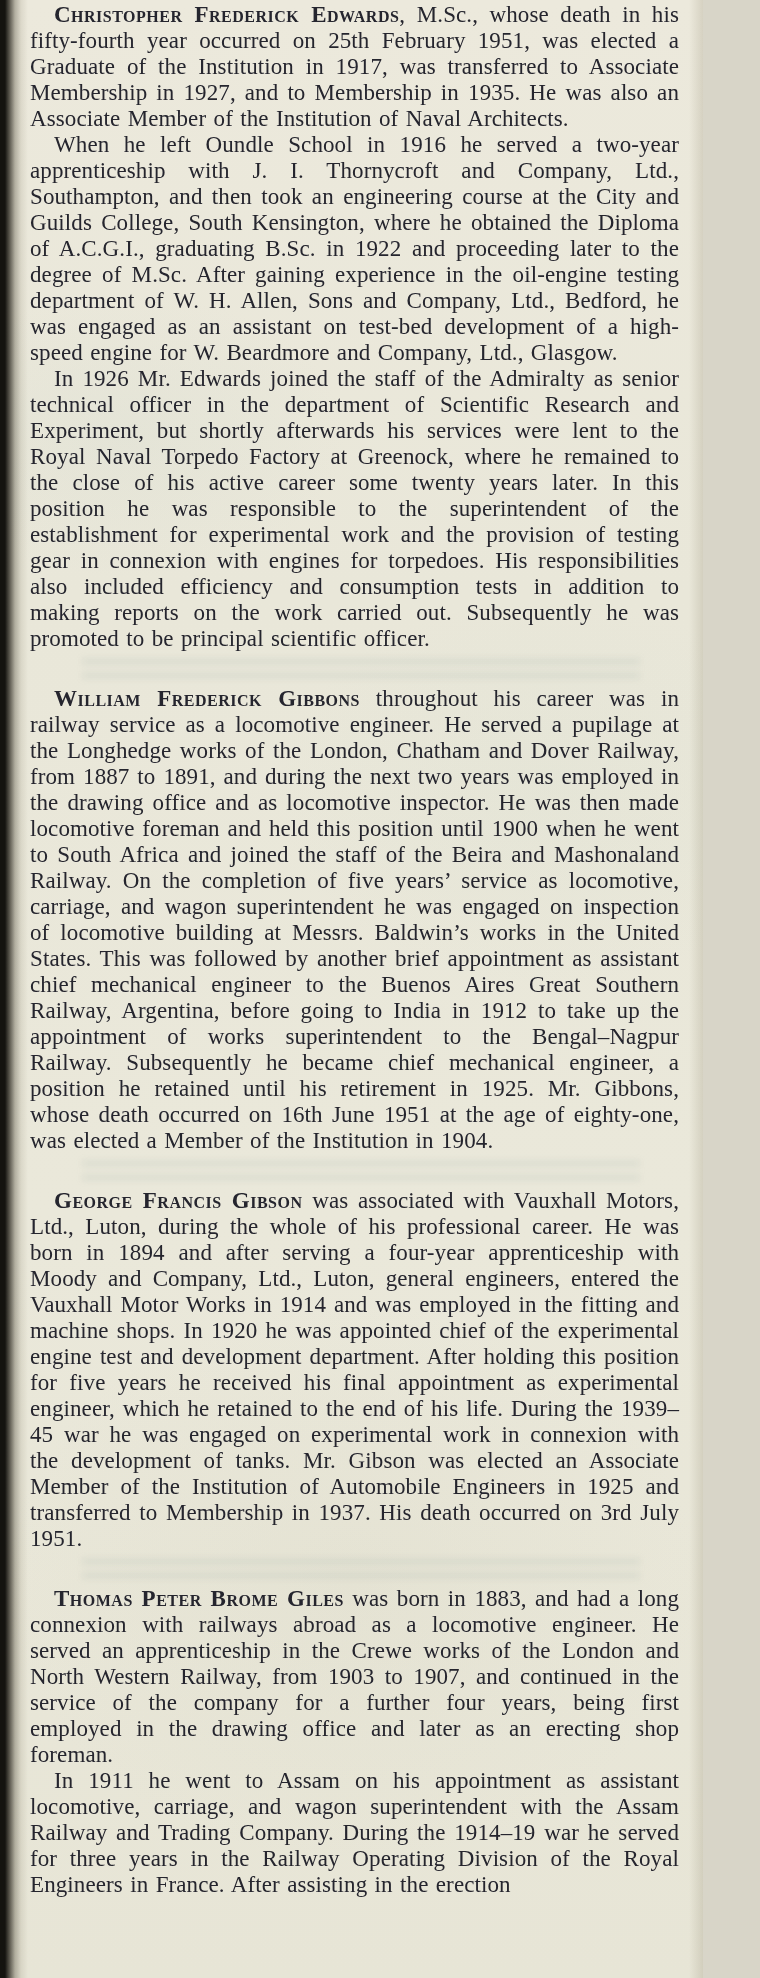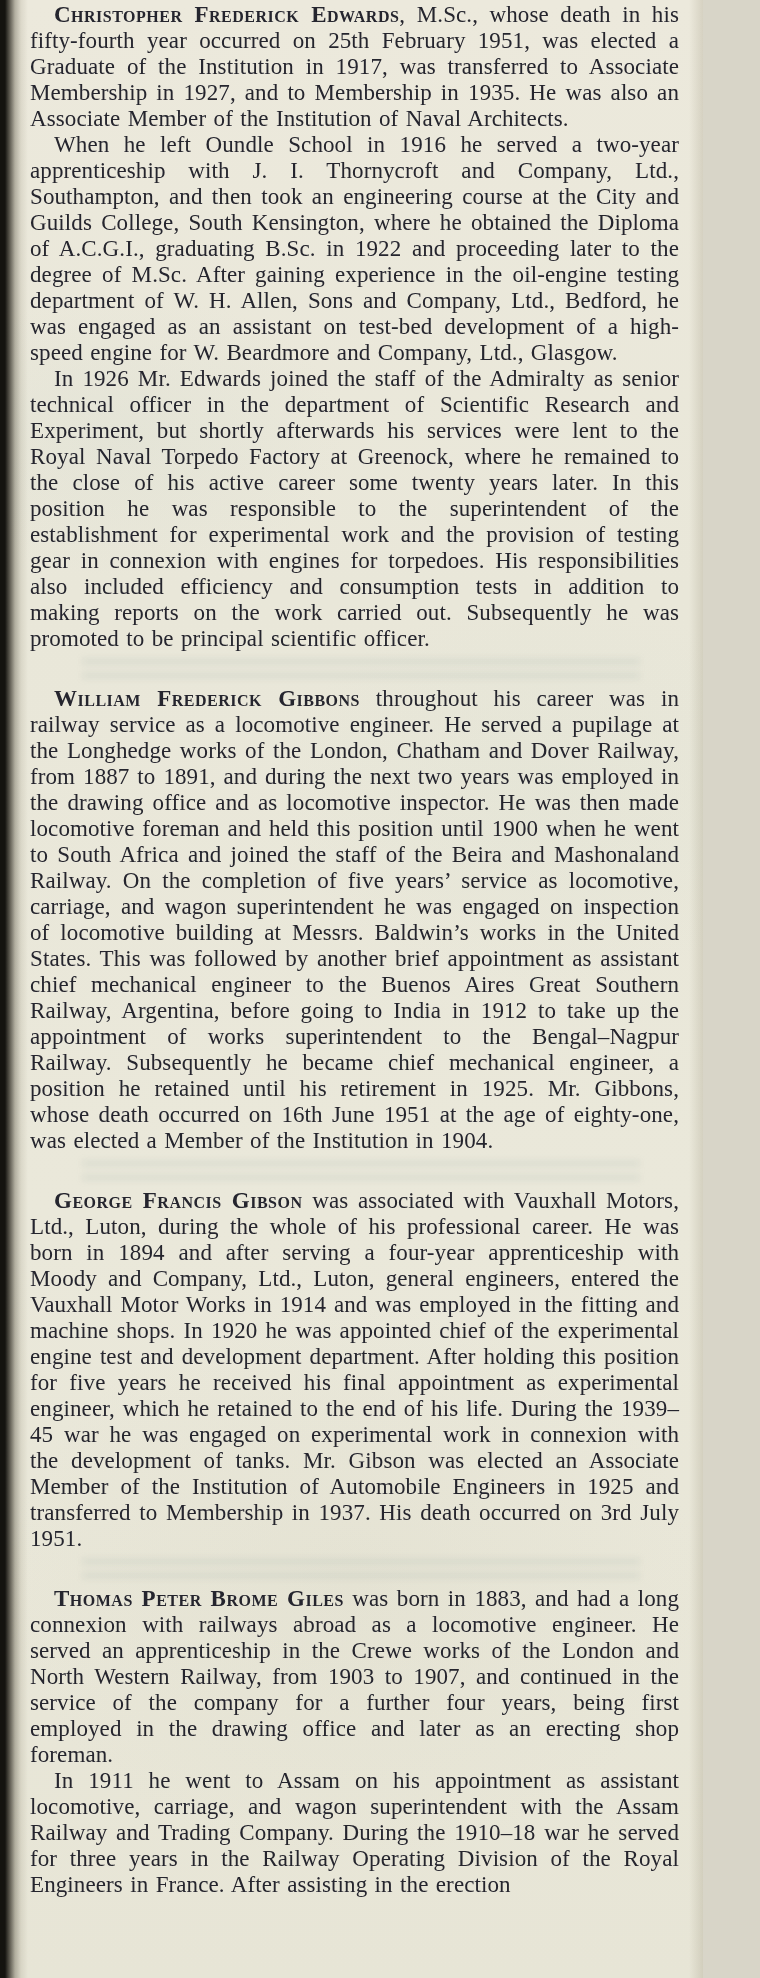--- a/index.html
+++ b/index.html
@@ -106,17 +106,17 @@
     <section class="obit">
       <p class="para"><span class="name">George Francis Gibson</span><span></span><span> was associated with Vauxhall Motors, Ltd., Luton, during the whole of his professional career. He was born in 1894 and after serving a four-year apprenticeship with Moody and Company, Ltd., Luton, general engineers, entered the Vauxhall Motor Works in 1914 and was employed in the fitting and machine shops. In 1920 he was appointed chief of the experimental engine test and development department. After holding this position for five years he received his final appointment as experimental engineer, which he retained to the end of his life. During the 1939–45 war he was engaged on experimental work in connexion with the development of tanks. Mr. Gibson was elected an Associate Member of the Institution of Automobile Engineers in 1925 and transferred to Membership in 1937. His death occurred on 3rd July 1951.</span></p>
     </section>
 
     <div class="gap">
         <div class="ghost"></div>
       </div>
 
     <section class="obit">
       <p class="para"><span class="name">Thomas Peter Brome Giles</span><span></span><span> was born in 1883, and had a long connexion with railways abroad as a locomotive engineer. He served an apprenticeship in the Crewe works of the London and North Western Railway, from 1903 to 1907, and continued in the service of the company for a further four years, being first employed in the drawing office and later as an erecting shop foreman.</span></p>
-      <p class="para">In 1911 he went to Assam on his appointment as assistant locomotive, carriage, and wagon superintendent with the Assam Railway and Trading Company. During the 1910–18 war he served for three years in the Railway Operating Division of the Royal Engineers in France. After assisting in the erection</p>
+      <p class="para">In 1911 he went to Assam on his appointment as assistant locomotive, carriage, and wagon superintendent with the Assam Railway and Trading Company. During the 1914–19 war he served for three years in the Railway Operating Division of the Royal Engineers in France. After assisting in the erection</p>
     </section>
 
   </div>
 </div>
 
 </body></html>

